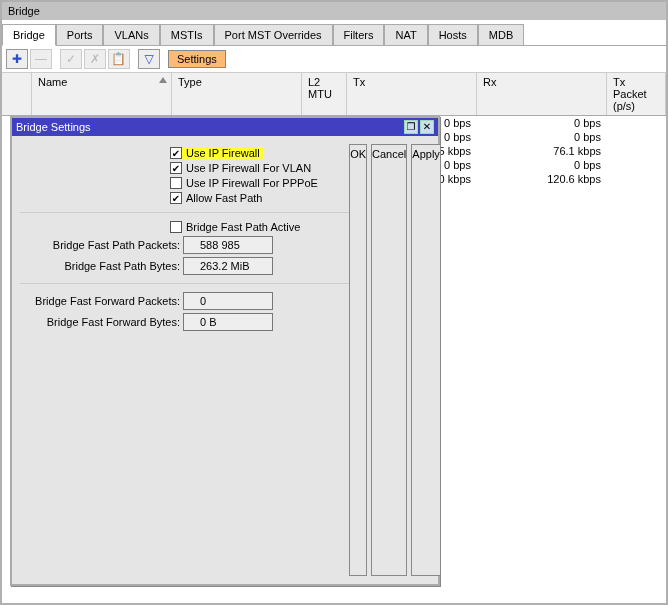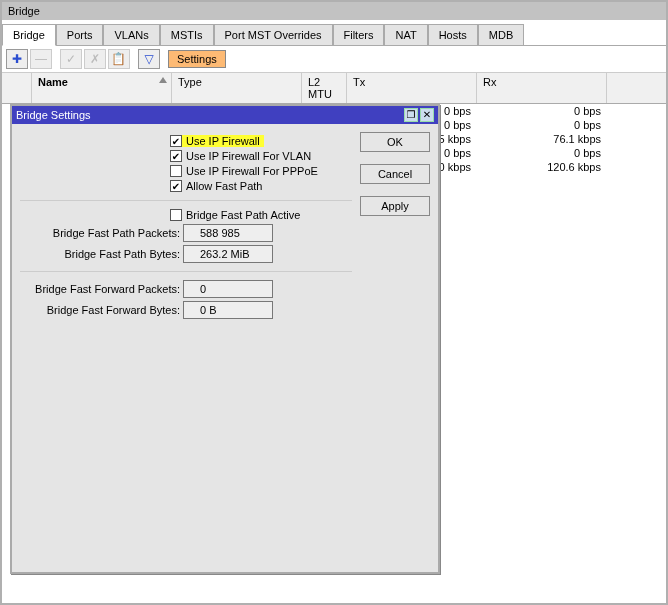--- a/index.html
+++ b/index.html
@@ -77,21 +77,21 @@
     display: flex;
     border-bottom: 1px solid #aaa;
     background: #f0f0f0;
   }
   .hcell {
     padding: 3px 6px;
     border-right: 1px solid #ccc;
     position: relative;
   }
   .col-blank { width: 30px; }
-  .col-name { width: 140px; font-weight: bold; }
+  .col-name { width: 140px; }
   .col-type { width: 130px; }
   .col-mtu { width: 45px; }
   .col-tx { width: 130px; text-align: left; }
   .col-rx { width: 130px; text-align: left; }
   .col-txp { flex:1; }
   .sort-tri {
     position:absolute; right:4px; top:4px;
     width:0;height:0;border-left:4px solid transparent;
     border-right:4px solid transparent;border-bottom:6px solid #888;
   }
@@ -127,21 +127,21 @@
     display:flex;align-items:center;justify-content:center;
     font-size:10px; line-height:1;
   }
   .dlg-body {
     flex:1;
     display:flex;
     padding:8px;
     gap:8px;
   }
   .form-col { flex:1; }
-  .btn-col { width:70px; display:flex; flex-direction:column; gap:12px; }
+  .btn-col { width:70px; display:flex; gap:4px;justify-content:center; }
   .dlg-btn {
     border:1px solid #888;
     background:#e6e6e6;
     padding:3px 0;
     text-align:center;
     cursor:pointer;
   }
   .check-row {
     display:flex; align-items:center;
     gap:4px;
@@ -209,20 +209,21 @@
     <div class="settings-btn"><span>Settings</span></div>
   </div>
 
   <div class="headers">
     <div class="hcell col-blank"></div>
     <div class="hcell col-name"><span>Name</span><div class="sort-tri"></div></div>
     <div class="hcell col-type"><span>Type</span></div>
     <div class="hcell col-mtu"><span>L2 MTU</span></div>
     <div class="hcell col-tx"><span>Tx</span></div>
     <div class="hcell col-rx"><span>Rx</span></div>
+    <div class="hcell col-txp"><span>Tx Packet (p/s)</span></div>
   </div>
 
   <div class="table-area">
     <div class="rows">
       <div class="row">
         <div class="rcell col-blank"></div>
           <div class="rcell col-name"></div>
           <div class="rcell col-type"></div>
           <div class="rcell col-mtu"></div>
         <div class="rcell col-tx num">0 bps</div>

